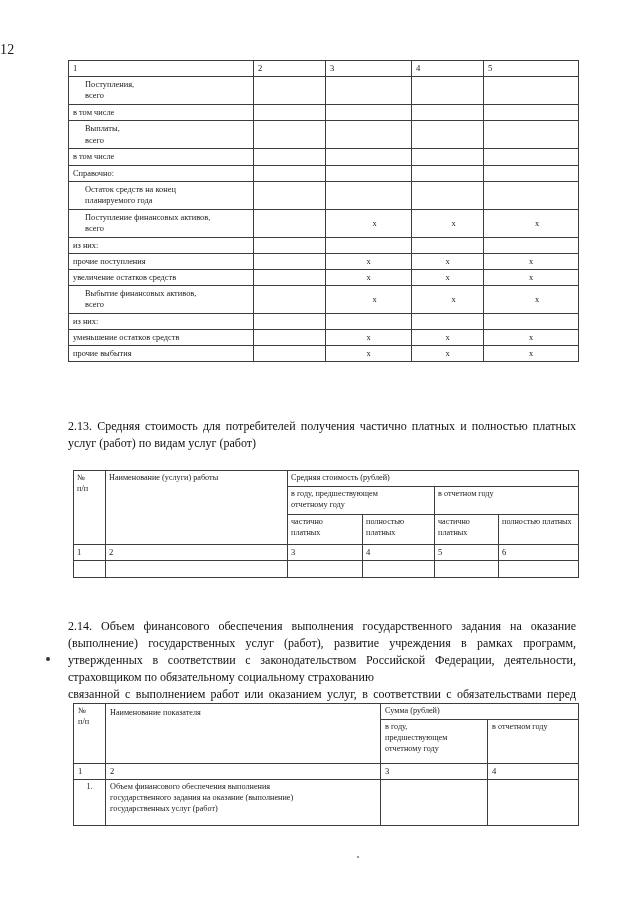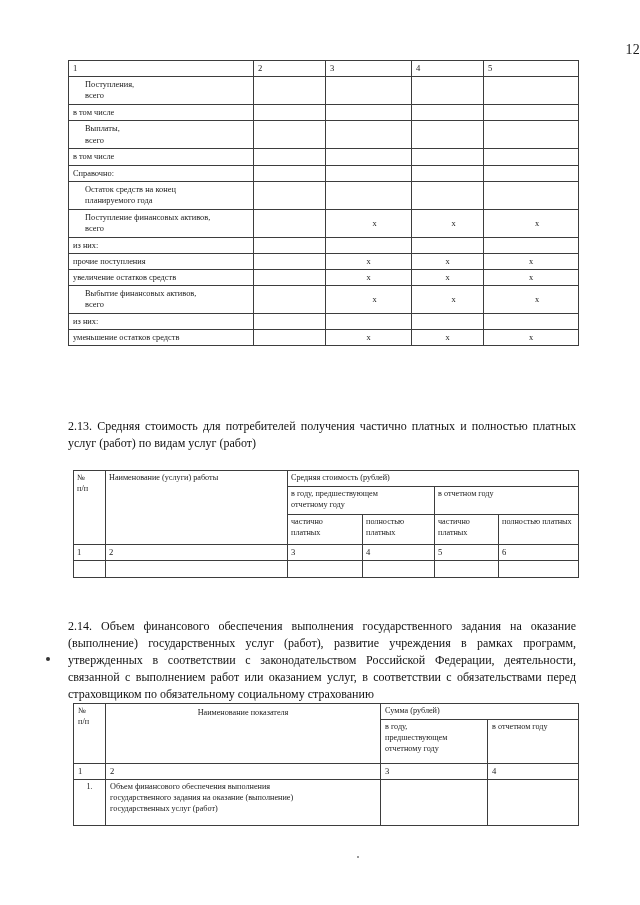--- a/index.html
+++ b/index.html
@@ -22,21 +22,21 @@
     height: 905px;
     background: #fff;
   }
 
   
   .page-number {
     position: absolute;
     top: 42px;
     left: 0;
     width: 640px;
-    text-align: right;
+    text-align: left;
     font-size: 14px;
     letter-spacing: 0.2px;
   }
 
   
   table.doc-table {
     border-collapse: collapse;
     table-layout: fixed;
     position: absolute;
     font-size: 8.4px;
@@ -262,20 +262,27 @@
       </tr>
 
       <tr>
         <td>уменьшение остатков средств</td>
         <td class="xmark"></td>
         <td class="xmark">x</td>
         <td class="xmark">x</td>
         <td class="xmark">x</td>
       </tr>
 
+      <tr>
+        <td>прочие выбытия</td>
+        <td class="xmark"></td>
+        <td class="xmark">x</td>
+        <td class="xmark">x</td>
+        <td class="xmark">x</td>
+      </tr>
     </tbody>
   </table>
 
   <div class="para" id="para-213">
     <span class="line justified">2.13. Средняя стоимость для потребителей получения частично платных и полностью платных</span>
     <span class="line">услуг (работ) по видам услуг (работ)</span>
   </div>
 
   <table class="doc-table" id="table-avgcost">
     <colgroup>
@@ -333,39 +340,39 @@
         <td></td>
         <td></td>
       </tr>
     </tbody>
   </table>
 
   <div class="para" id="para-214">
     <span class="line justified">2.14. Объем финансового обеспечения выполнения государственного задания на оказание</span>
     <span class="line justified">(выполнение) государственных услуг (работ), развитие учреждения в рамках программ,</span>
     <span class="line justified">утвержденных в соответствии с законодательством Российской Федерации, деятельности,</span>
+    <span class="line">страховщиком по обязательному социальному страхованию</span>
     <span class="line justified">связанной с выполнением работ или оказанием услуг, в соответствии с обязательствами перед</span>
-    <span class="line">страховщиком по обязательному социальному страхованию</span>
   </div>
   <div class="bullet-mark"></div>
 
   <table class="doc-table" id="table-funding">
     <colgroup>
       <col style="width:32px">
       <col style="width:275px">
       <col style="width:107px">
       <col style="width:91px">
     </colgroup>
     <tbody>
       <tr>
         <td class="ctr" rowspan="2">
           <span>№</span><br>
           <span>п/п</span>
         </td>
-        <td class="ctr" rowspan="2" style="vertical-align:top;padding-top:4px;text-align:center;">Наименование показателя</td>
+        <td class="ctr" rowspan="2" style="vertical-align:top;padding-top:4px;">Наименование показателя</td>
         <td class="ctr" colspan="2" style="height:16px;">Сумма (рублей)</td>
       </tr>
       <tr>
         <td class="ctr" style="height:44px;">
           <span>в году,</span><br>
           <span>предшествующем</span><br>
           <span>отчетному году</span>
         </td>
         <td class="ctr">в отчетном году</td>
       </tr>

